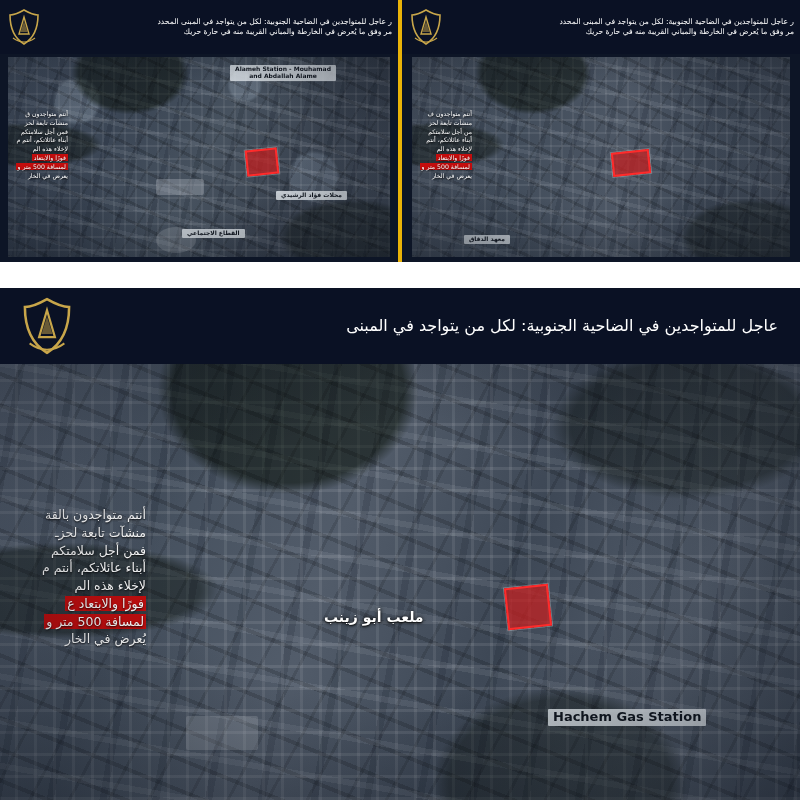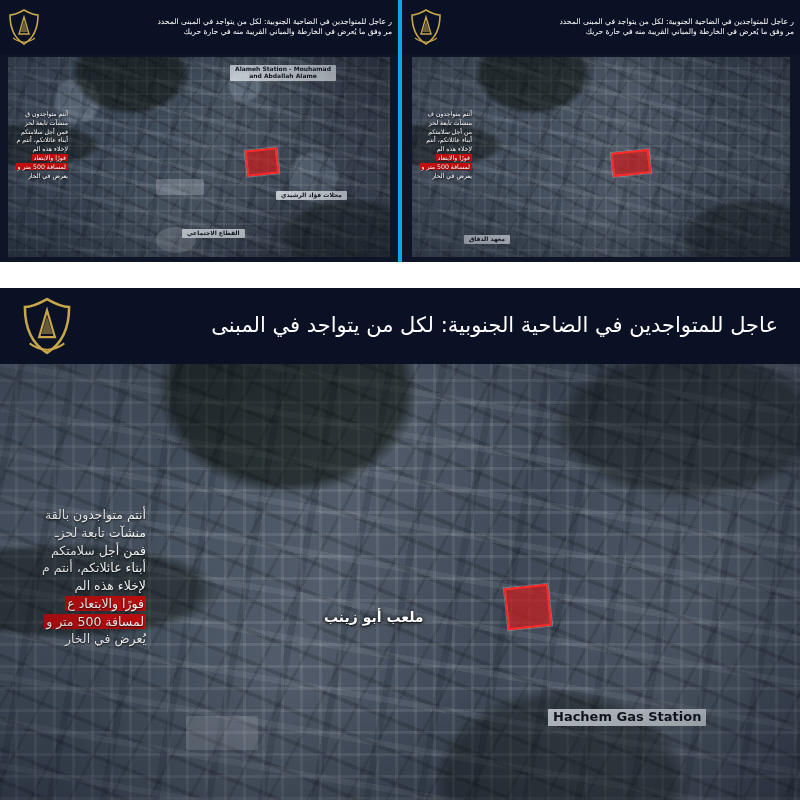--- a/index.html
+++ b/index.html
@@ -10,21 +10,21 @@
   body {
     width: 800px;
     height: 800px;
     font-family: "DejaVu Sans", sans-serif;
     overflow: hidden;
   }
   .page {
     position: relative;
     width: 800px;
     height: 800px;
-    background: #0ea5e9;
+    background: #eab308;
   }
 
   
   .panel {
     position: absolute;
     overflow: hidden;
     background: #0d1526;
   }
 
   
@@ -288,21 +288,21 @@
 
   <div class="banner" style="left:0;top:288px;width:800px;height:76px;padding:0 14px 0 10px;">
     <div class="hdr-emblem" style="width:74px;">
       <svg class="emblem" width="56" height="60" viewBox="0 0 34 38" aria-hidden="true">
         <path d="M17 2 C10 6 5 7 3 7 C3 20 7 30 17 36 C27 30 31 20 31 7 C29 7 24 6 17 2 Z" fill="none" stroke="#c8a64a" stroke-width="1.6"></path>
         <path d="M17 9 L22 26 L12 26 Z" fill="none" stroke="#c8a64a" stroke-width="1.4"></path>
         <path d="M17 13 L20.5 24 L13.5 24 Z" fill="#c8a64a" opacity="0.5"></path>
         <path d="M6 30 C10 33 14 34 17 34 C20 34 24 33 28 30" fill="none" stroke="#c8a64a" stroke-width="1.2"></path>
       </svg>
     </div>
-    <div class="banner-text" style="font-size:21px;">
+    <div class="banner-text" style="font-size:16px;">
       <span class="banner-line">عاجل للمتواجدين في الضاحية الجنوبية: لكل من يتواجد في المبنى</span>
     </div>
   </div>
 
   <div class="map" style="left:0;top:364px;width:800px;height:436px;">
     <div class="map-base" style="background:linear-gradient(110deg,#5b6676 0%,#46515f 22%,#525c6a 42%,#3e4856 62%,#515b69 82%,#434d5b 100%);"></div>
     <div class="map-tex" style="background-image:
             repeating-linear-gradient(0deg, rgba(255,255,255,0.10) 0 3px, rgba(0,0,0,0) 3px 22px),
             repeating-linear-gradient(90deg, rgba(255,255,255,0.09) 0 3px, rgba(0,0,0,0) 3px 19px),
             repeating-linear-gradient(22deg, rgba(0,0,0,0.17) 0 4px, rgba(0,0,0,0) 4px 29px),

